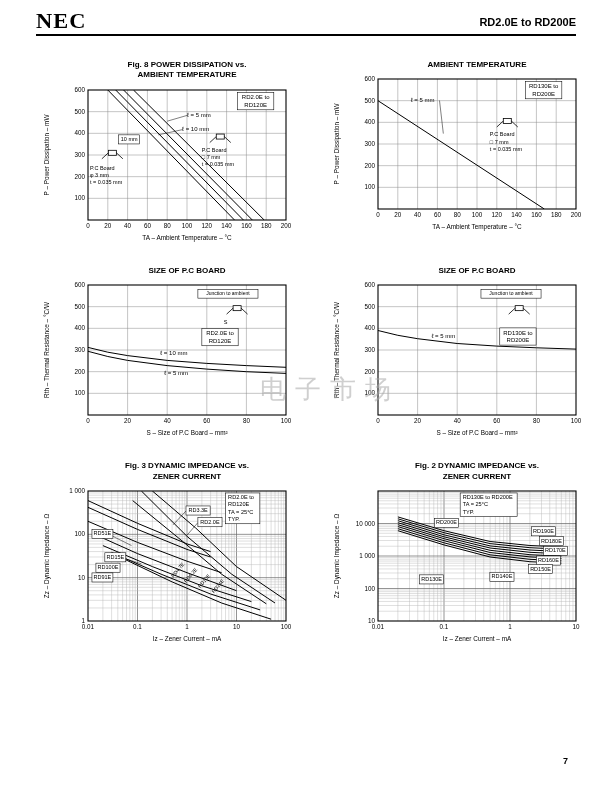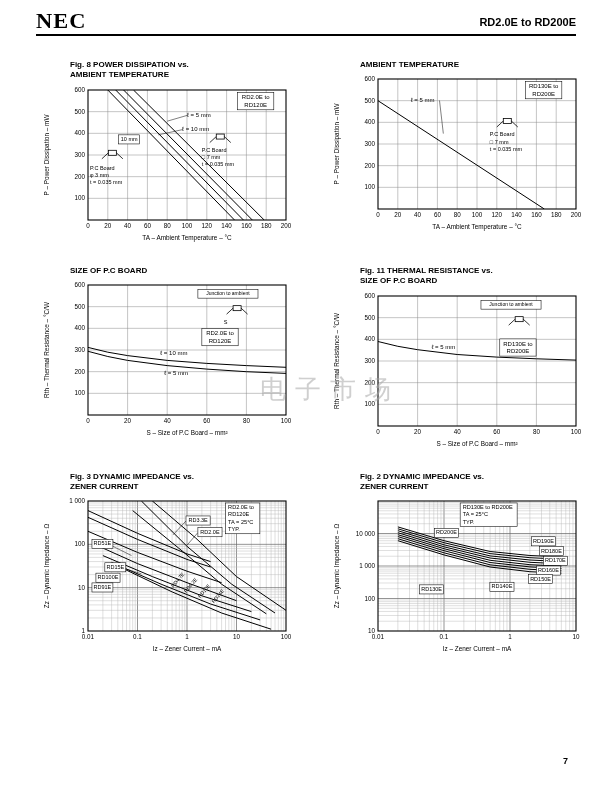--- a/index.html
+++ b/index.html
@@ -7,21 +7,21 @@
   body{width:612px;height:792px;position:relative;overflow:hidden;
        font-family:"Liberation Sans","DejaVu Sans",sans-serif;color:#000}
   .header{position:absolute;top:8px;left:36px;right:36px;height:26px}
   .logo{position:absolute;left:0;top:2px;font-family:"Liberation Serif","DejaVu Serif",serif;
         font-weight:bold;font-size:20px;letter-spacing:1px;transform:scaleX(1.12);transform-origin:left}
   .doc-title{position:absolute;right:0;top:8px;font-weight:bold;font-size:11px}
   .header-rule{position:absolute;top:34px;left:36px;right:36px;height:2.2px;background:#000}
   .content{position:absolute;top:60px;left:36px;display:grid;
            grid-template-columns:268px 268px;column-gap:22px;row-gap:14px}
   .fig{display:flex;flex-direction:column}
-  .fig-title{width:100%;padding-left:34px;text-align:left;font-size:8px;font-weight:bold;
+  .fig-title{width:100%;padding-left:34px;text-align:center;font-size:8px;font-weight:bold;
              line-height:1.3;margin-bottom:1px}
   .chart-mount{width:268px;height:170px}
   svg text{font-family:"Liberation Sans","DejaVu Sans",sans-serif;fill:#000}
   .watermark{position:absolute;top:372px;left:170px;width:320px;text-align:center;
              font-size:26px;letter-spacing:9px;color:#a8a8a8;opacity:.55;
              pointer-events:none;z-index:5;font-family:"DejaVu Sans",sans-serif}
   .page-number{position:absolute;right:44px;bottom:26px;font-size:9px;font-weight:bold}
 </style>
 </head>
 <body>
@@ -249,21 +249,20 @@
               <text x="124.27" y="77.64999999999999" font-size="6" text-anchor="start">ℓ = 10 mm</text>
             </g>
             <g>
               <text x="128.23000000000002" y="98.45" font-size="6" text-anchor="start">ℓ = 5 mm</text>
             </g>
           </svg></div>
     </figure>
 
     <figure class="fig">
       <figcaption class="fig-title">
-        <div>Fig. 11  THERMAL RESISTANCE vs.</div>
         <div>SIZE OF P.C BOARD</div>
       </figcaption>
       <div class="chart-mount"><svg viewBox="0 0 268 170" width="268" height="170">
             <line x1="91.6" y1="8" x2="91.6" y2="138" stroke="#8a8a8a" stroke-width="0.5"></line>
             <line x1="131.2" y1="8" x2="131.2" y2="138" stroke="#8a8a8a" stroke-width="0.5"></line>
             <line x1="170.8" y1="8" x2="170.8" y2="138" stroke="#8a8a8a" stroke-width="0.5"></line>
             <line x1="210.4" y1="8" x2="210.4" y2="138" stroke="#8a8a8a" stroke-width="0.5"></line>
             <line x1="52" y1="116.33333333333334" x2="250" y2="116.33333333333334" stroke="#8a8a8a" stroke-width="0.5"></line>
             <line x1="52" y1="94.66666666666667" x2="250" y2="94.66666666666667" stroke="#8a8a8a" stroke-width="0.5"></line>
             <line x1="52" y1="73" x2="250" y2="73" stroke="#8a8a8a" stroke-width="0.5"></line>

